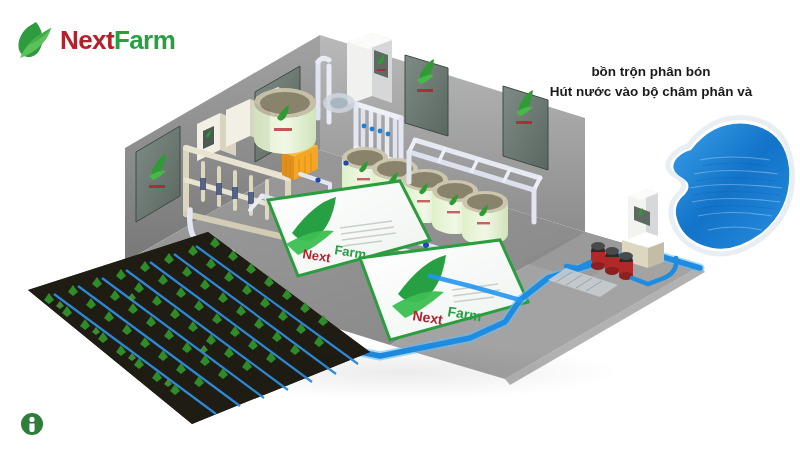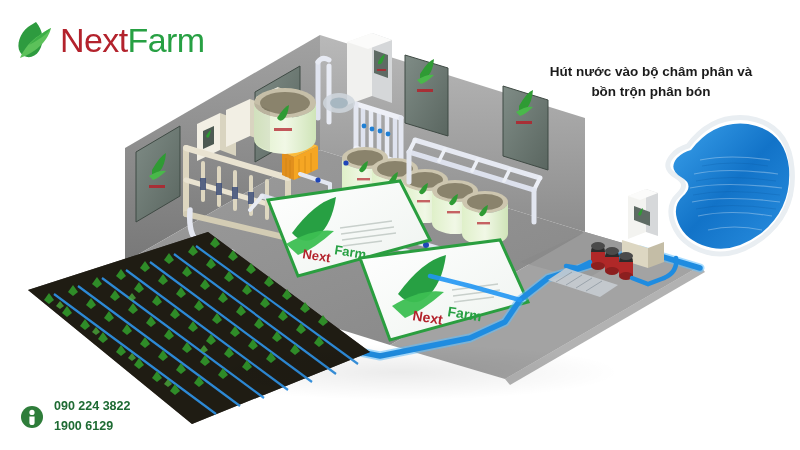--- a/index.html
+++ b/index.html
@@ -15,21 +15,21 @@
     background: #ffffff;
   }
 
   
   #brand-logo {
     position: absolute; left: 14px; top: 18px;
     display: flex; align-items: center; gap: 6px;
   }
   #brand-logo .leaf-mark { width: 40px; height: 44px; display: block; }
   #brand-logo .wordmark {
-    font-size: 34px; font-weight: normal; letter-spacing: -0.6px;
+    font-size: 26px; font-weight: bold; letter-spacing: -0.6px;
     line-height: 1; white-space: nowrap;
   }
   #brand-logo .wm-next { color: #B3222C; }
   #brand-logo .wm-farm { color: #27A043; }
 
   
   #caption {
     position: absolute; left: 512px; top: 62px; width: 278px;
     text-align: center; color: #1b1b1b;
     font-size: 13.5px; font-weight: bold; line-height: 1.45;
@@ -525,34 +525,30 @@
       <path d="M22,4 C29,12 31,24 25,33 C20,41 10,41 6,34 C2,27 6,15 14,9 C17,7 20,5 22,4 Z" fill="#2E9B3F"></path>
       <path d="M37,10 C30,14 20,20 14,27 C10,32 7,37 6,40 C12,38 22,33 29,25 C34,19 36,14 37,10 Z" fill="#5CC15A"></path>
       <path d="M37,10 C30,14 21,20 15,27 C19,25 27,20 32,16 C34,14 36,12 37,10 Z" fill="#3DAE47"></path>
     </svg>
     <div class="wordmark">
       <span class="wm-next">Next</span><span class="wm-farm">Farm</span>
     </div>
   </div>
 
   <div id="caption">
+    <div>bồn trộn phân bón</div>
     <div>Hút nước vào bộ châm phân và</div>
-    <div>bồn trộn phân bón</div>
   </div>
 
   <div id="footer">
 
     <div class="contact-group">
       <svg class="contact-icon" viewBox="0 0 24 24" xmlns="http://www.w3.org/2000/svg">
         <circle cx="12" cy="12" r="11" fill="#2E7D3A"></circle>
         <circle cx="12" cy="7.4" r="2.6" fill="#ffffff"></circle>
         <path d="M9.4,11.6 h5.2 v5.8 a2.6,2.6 0 0 1 -2.6,2.6 a2.6,2.6 0 0 1 -2.6,-2.6 Z" fill="#ffffff"></path>
       </svg>
-      <div class="contact-lines">
-        <div>090 224 3822</div>
-        <div>1900 6129</div>
-      </div>
     </div>
 
 
   </div>
 
 </div>
 
 </body></html>

